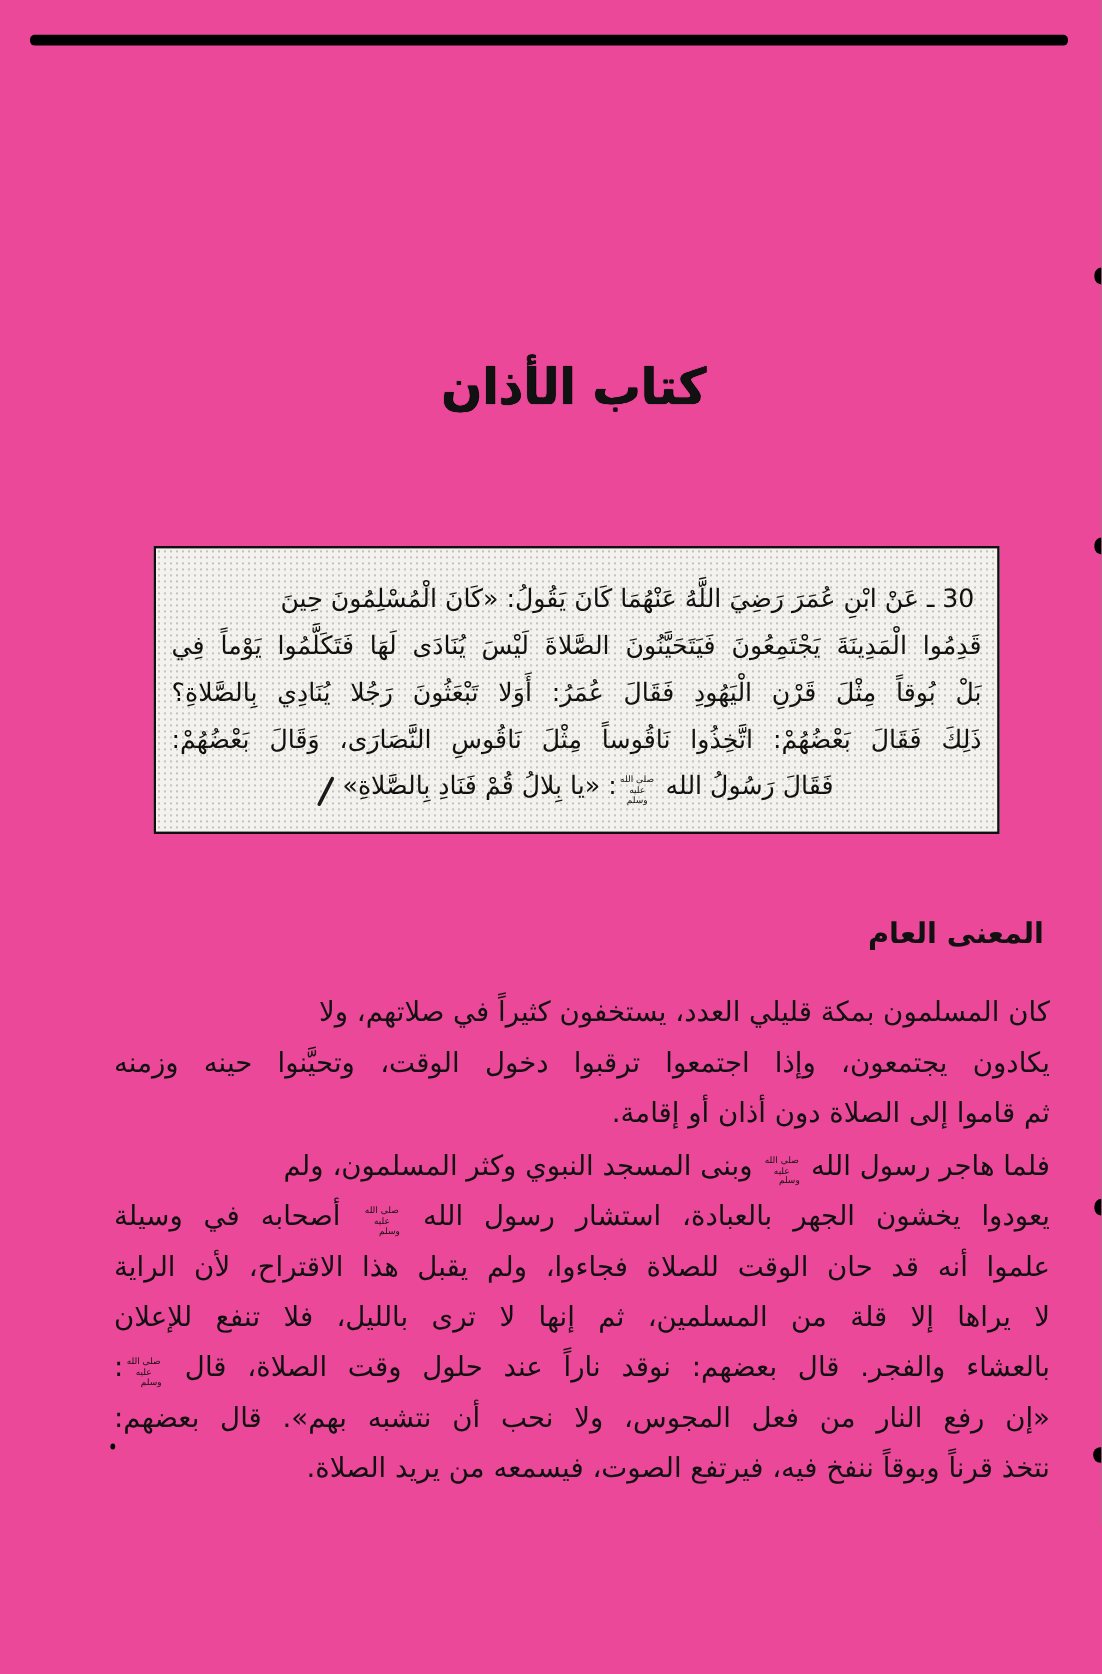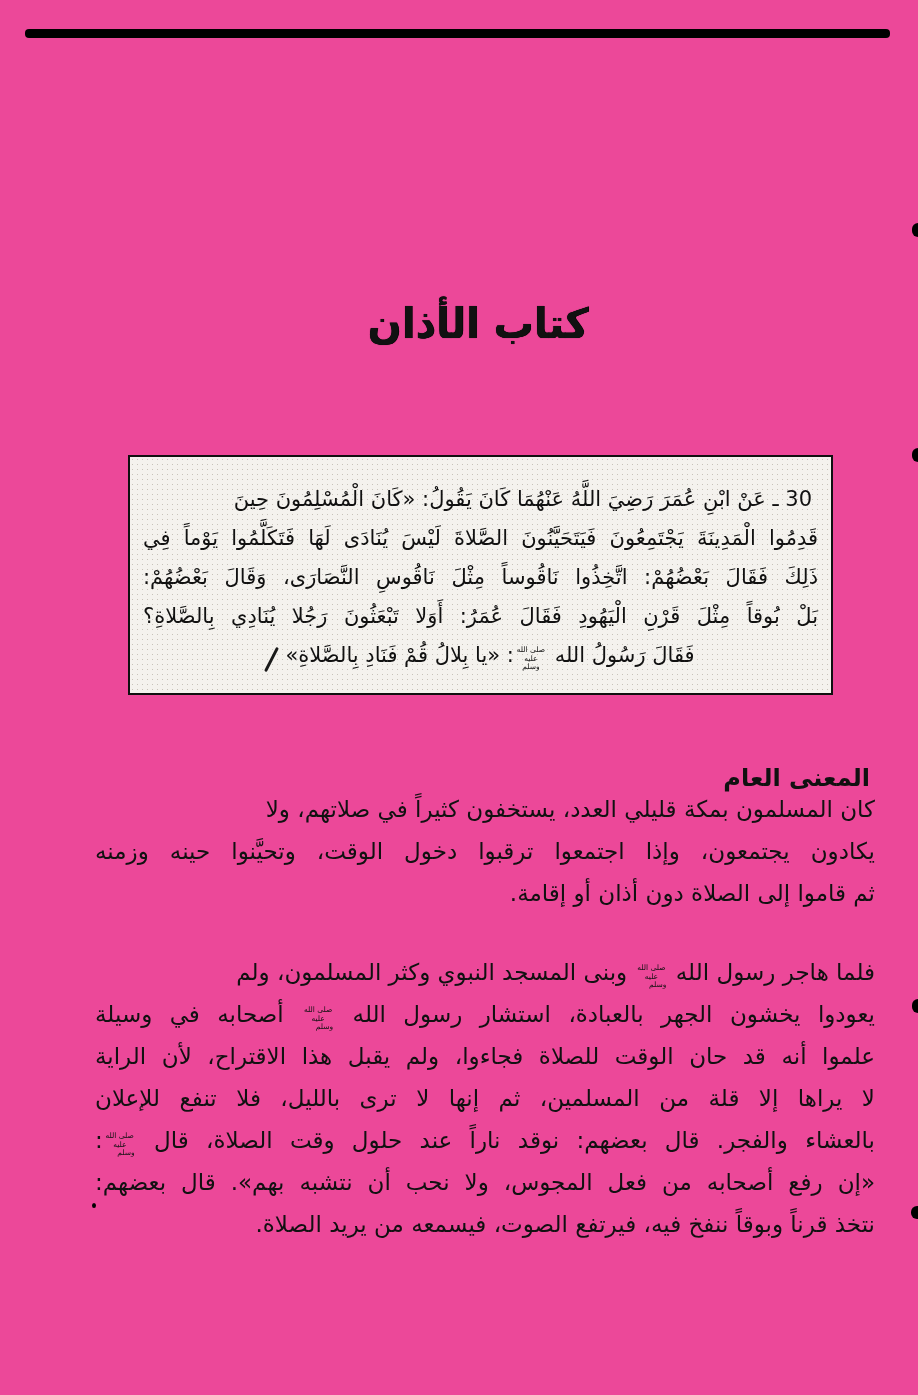--- a/index.html
+++ b/index.html
@@ -59,21 +59,21 @@
   .para {
     position:absolute;
     left:95px;
     width:780px;
   }
   .para .line {
     font-size:23px;
     line-height:42px;
     white-space:nowrap;
   }
-  .p1 { top:788px; }
+  .p1 { top:823px; }
   .p2 { top:951px; }
 
   
   .align-justify { text-align:justify; text-align-last:justify; }
   .align-right   { text-align:right;   text-align-last:right; }
   .align-center  { text-align:center;  text-align-last:center; }
 
   
   .saw {
     display:inline-block;
@@ -117,37 +117,37 @@
   <div class="speck speck-r2"></div>
   <div class="speck speck-r3"></div>
   <div class="speck speck-r4"></div>
   <div class="speck speck-dot"></div>
 
   <div class="chapter-title">كتاب الأذان</div>
 
   <div class="hadith-box" id="hadith-box">
       <div class="line align-right">30 ـ عَنْ ابْنِ عُمَرَ رَضِيَ اللَّهُ عَنْهُمَا كَانَ يَقُولُ: «كَانَ الْمُسْلِمُونَ حِينَ</div>
       <div class="line align-justify">قَدِمُوا الْمَدِينَةَ يَجْتَمِعُونَ فَيَتَحَيَّنُونَ الصَّلاةَ لَيْسَ يُنَادَى لَهَا فَتَكَلَّمُوا يَوْماً فِي</div>
+      <div class="line align-justify">بَلْ بُوقاً مِثْلَ قَرْنِ الْيَهُودِ فَقَالَ عُمَرُ: أَوَلا تَبْعَثُونَ رَجُلا يُنَادِي بِالصَّلاةِ؟</div>
       <div class="line align-justify">ذَلِكَ فَقَالَ بَعْضُهُمْ: اتَّخِذُوا نَاقُوساً مِثْلَ نَاقُوسِ النَّصَارَى، وَقَالَ بَعْضُهُمْ:</div>
-      <div class="line align-justify">بَلْ بُوقاً مِثْلَ قَرْنِ الْيَهُودِ فَقَالَ عُمَرُ: أَوَلا تَبْعَثُونَ رَجُلا يُنَادِي بِالصَّلاةِ؟</div>
       <div class="line align-center">فَقَالَ رَسُولُ الله <span class="saw">صلى الله عليه وسلم</span>: «يا بِلالُ قُمْ فَنَادِ بِالصَّلاةِ»<span class="flourish"></span></div>
     </div>
 
   <h2 class="section-heading">المعنى العام</h2>
 
   <div id="paragraphs">
       <div class="para p1">
         <div class="line align-right">كان المسلمون بمكة قليلي العدد، يستخفون كثيراً في صلاتهم، ولا</div>
         <div class="line align-justify">يكادون يجتمعون، وإذا اجتمعوا ترقبوا دخول الوقت، وتحيَّنوا حينه وزمنه</div>
         <div class="line align-right">ثم قاموا إلى الصلاة دون أذان أو إقامة.</div>
       </div>
       <div class="para p2">
         <div class="line align-right">فلما هاجر رسول الله <span class="saw">صلى الله عليه وسلم</span> وبنى المسجد النبوي وكثر المسلمون، ولم</div>
         <div class="line align-justify">يعودوا يخشون الجهر بالعبادة، استشار رسول الله <span class="saw">صلى الله عليه وسلم</span> أصحابه في وسيلة</div>
         <div class="line align-justify">علموا أنه قد حان الوقت للصلاة فجاءوا، ولم يقبل هذا الاقتراح، لأن الراية</div>
         <div class="line align-justify">لا يراها إلا قلة من المسلمين، ثم إنها لا ترى بالليل، فلا تنفع للإعلان</div>
         <div class="line align-justify">بالعشاء والفجر. قال بعضهم: نوقد ناراً عند حلول وقت الصلاة، قال <span class="saw">صلى الله عليه وسلم</span>:</div>
-        <div class="line align-justify">«إن رفع أصحابه من فعل المجوس، ولا نحب أن نتشبه بهم». قال بعضهم:</div>
+        <div class="line align-justify">«إن رفع النار من فعل المجوس، ولا نحب أن نتشبه بهم». قال بعضهم:</div>
         <div class="line align-right">نتخذ قرناً وبوقاً ننفخ فيه، فيرتفع الصوت، فيسمعه من يريد الصلاة.</div>
       </div>
     </div>
 
 </div>
 
 </body></html>

